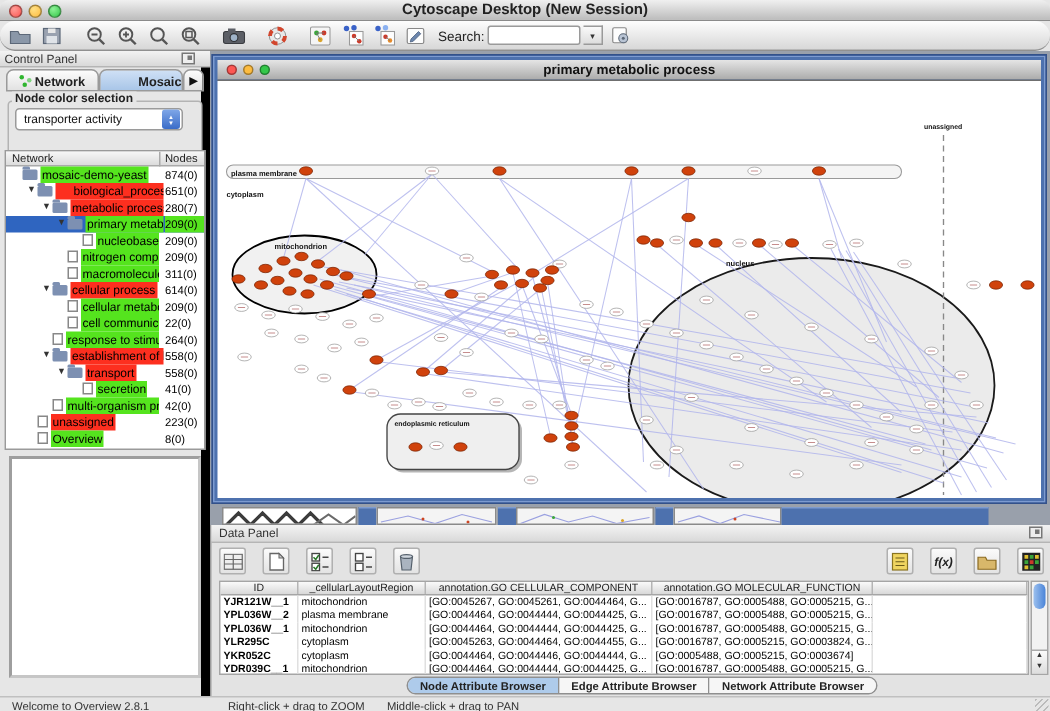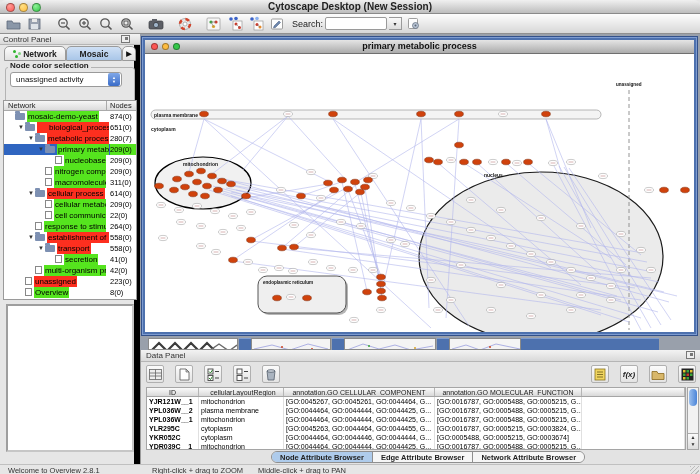--- a/index.html
+++ b/index.html
@@ -13,41 +13,41 @@
   #titlebar .title{position:absolute;left:0;right:0;top:1px;text-align:center;
     font-size:10px;font-weight:bold;color:#222;}
   .tlight{position:absolute;top:2.5px;width:9px;height:9px;border-radius:50%;border:1px solid rgba(0,0,0,.35);}
   #tl-close{left:6px;background:radial-gradient(circle at 35% 30%,#ff9d97,#fc5753);}
   #tl-min{left:19px;background:radial-gradient(circle at 35% 30%,#ffe084,#fdbc40);}
   #tl-zoom{left:32px;background:radial-gradient(circle at 35% 30%,#8ef297,#34c749);}
 
   
   #toolbar{position:absolute;left:0;top:14px;width:700px;height:20px;
     background:linear-gradient(#fdfdfd,#d7d7d7);border-bottom:1px solid #909090;
-    display:flex;align-items:center;padding:0 4px;gap:2px;}
+    display:flex;align-items:center;padding:0 4px;gap:2px;border-radius:10px;}
   .tbtn{width:19px;height:17px;display:flex;align-items:center;justify-content:center;}
   .tsep{width:6px;height:1px;}
   #search-label{font-size:9px;color:#222;margin-left:4px;}
   #search-input{width:62px;height:13px;border:1px solid #9a9a9a;border-radius:2px;background:#fff;font-size:8px;padding:0 2px;}
   #search-drop{width:13px;height:13px;border:1px solid #9a9a9a;border-left:none;background:linear-gradient(#fafafa,#ddd);
     font-size:6px;display:flex;align-items:center;justify-content:center;color:#333;}
 
   
   #control-panel{position:absolute;left:0;top:34px;width:140px;height:430px;background:#e6e6e6;border-right:6px solid #000000;}
   #cp-header{position:absolute;left:0;top:0;width:140px;height:11px;background:linear-gradient(#f3f3f3,#d9d9d9);
     border-bottom:1px solid #b5b5b5;font-size:8px;color:#333;padding:1px 3px;}
   .float-ico{position:absolute;top:1px;width:9px;height:8px;border:1px solid #777;background:#eee;}
   .float-ico:before{content:"";position:absolute;right:1px;top:1px;width:3px;height:3px;background:#777;}
   #cp-float{right:4px;}
   #cp-tabs{position:absolute;left:4px;top:12px;width:133px;height:15px;display:flex;}
   .cp-tab{height:15px;border:1px solid #9a9a9a;border-radius:5px 5px 0 0;background:linear-gradient(#fcfcfc,#e2e2e2);
     font-size:8.5px;font-weight:bold;color:#222;display:flex;align-items:center;justify-content:center;gap:2px;}
   .cp-tab.sel{background:linear-gradient(#cfe0f5,#a9c6e8);}
   #tab-network{width:62px;}
-  #tab-mosaic{width:56px;}
+  #tab-mosaic{width:56px;justify-content:flex-end;}
   #tab-overflow{width:14px;font-size:7px;color:#111;}
   .netglyph{width:8px;height:8px;position:relative;}
   .netglyph i{position:absolute;width:3px;height:3px;border-radius:50%;background:#2fb52f;}
   .netglyph i:nth-child(1){left:0;top:0;}
   .netglyph i:nth-child(2){right:0;top:2px;background:#7fd37f;}
   .netglyph i:nth-child(3){left:2px;bottom:0;}
 
   #mosaic-pane{position:absolute;left:0;top:27px;width:140px;height:73px;}
   #group-box{position:absolute;left:5px;top:6px;width:130px;height:47px;border:1px solid #b3b3b3;border-radius:3px;}
   #group-title{position:absolute;left:8px;top:0px;background:#e6e6e6;padding:0 2px;font-size:8px;font-weight:bold;color:#222;}
@@ -270,21 +270,21 @@
       <div class="cp-tab sel" id="tab-mosaic">
         <span>Mosaic</span>
       </div>
       <div class="cp-tab" id="tab-overflow">▶</div>
     </div>
 
     <div id="mosaic-pane">
       <div id="group-box"></div>
       <div id="group-title">Node color selection</div>
       <div id="combo">
-        <span class="val">unassigned activity</span>
+        <span class="val">transporter activity</span>
         <span class="step">
             <span>▲</span>
             <span>▼</span>
           </span>
       </div>
       <div id="checkrow">
         <span id="checkbox">✓</span>
         <span id="checklabel">Select nodes</span>
       </div>
     </div>

